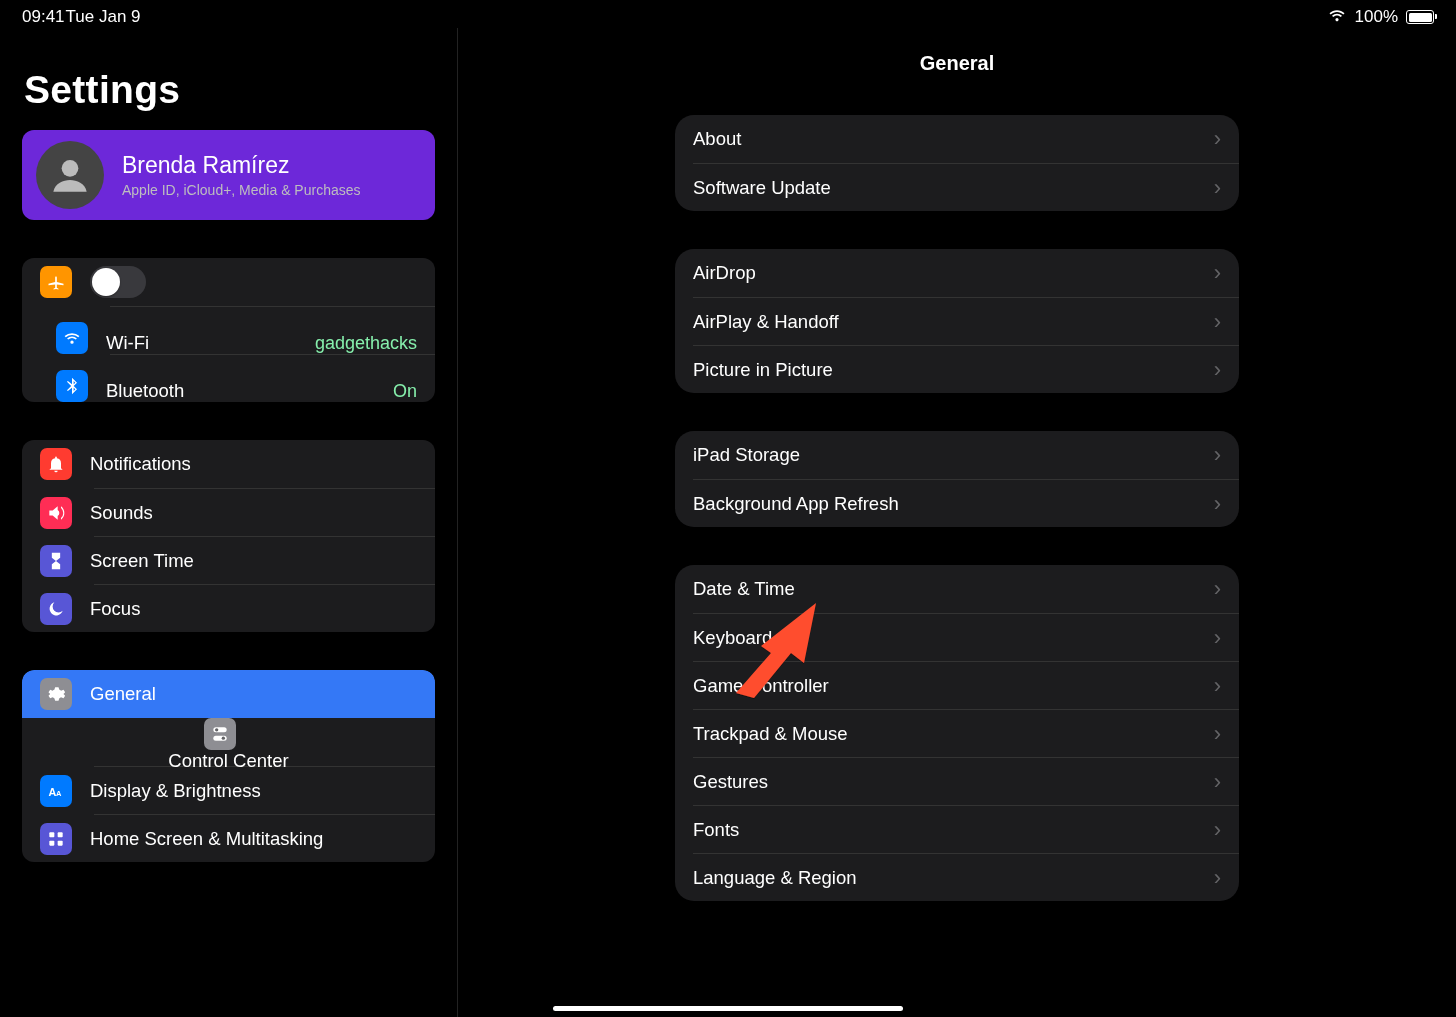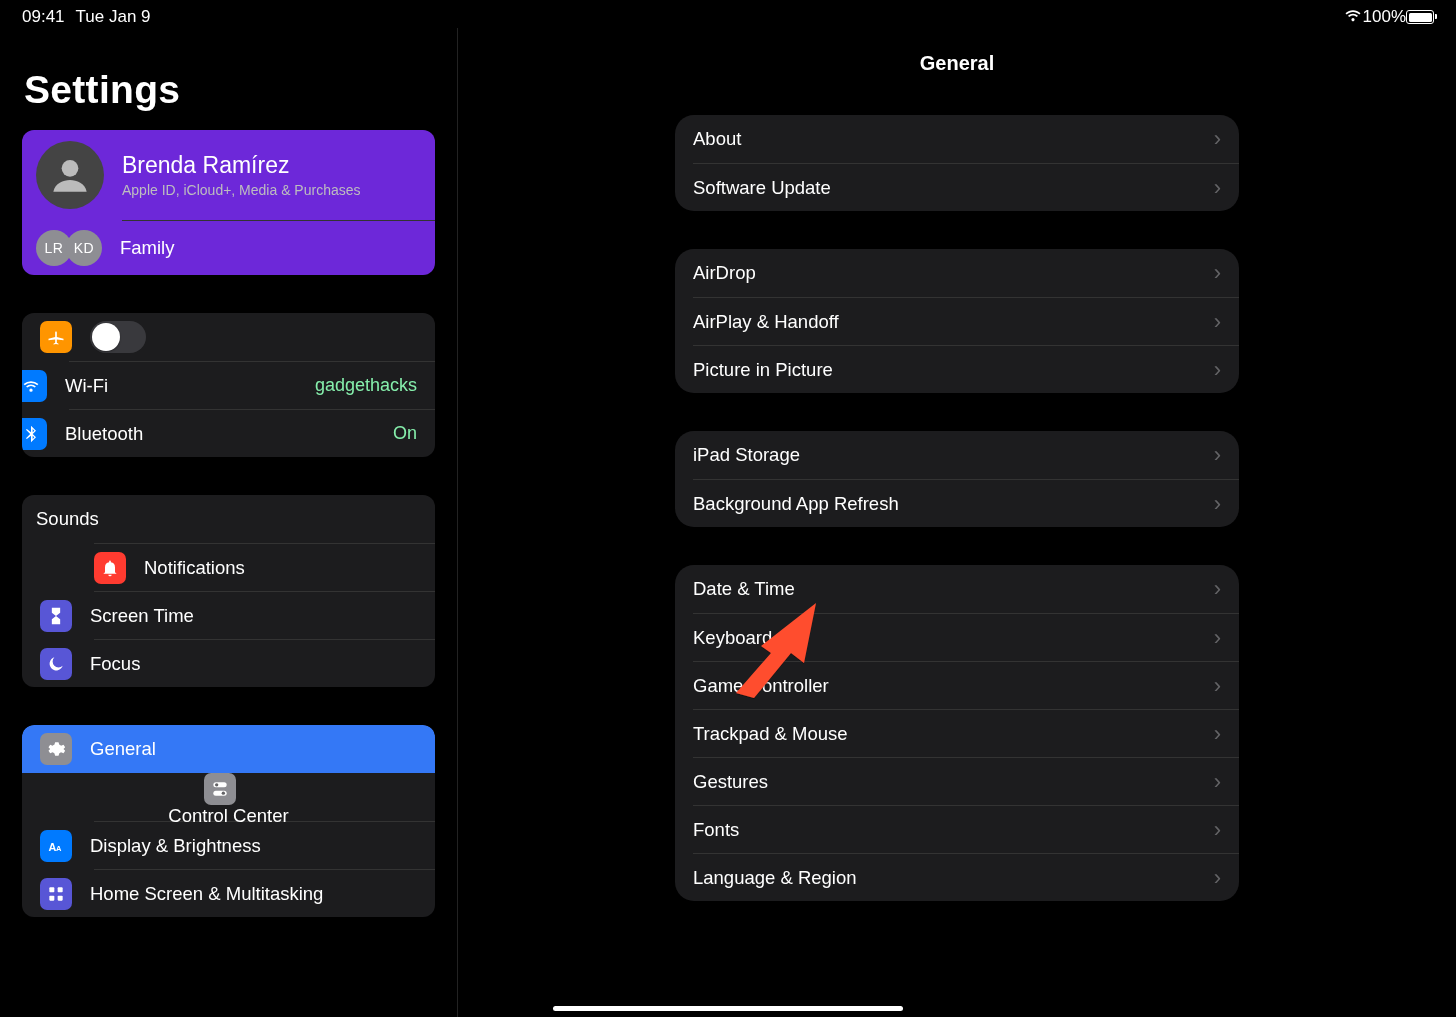--- a/index.html
+++ b/index.html
@@ -1,19 +1,19 @@
 <!DOCTYPE html>
 <html><head>
 <meta charset="utf-8">
 <style>
   * { box-sizing: border-box; margin: 0; padding: 0; font-family: -apple-system, "SF Pro Text", "Helvetica Neue", Arial, sans-serif; }
   html, body { width: 1456px; height: 1017px; overflow: hidden; background: #000; color: #fff; }
   .status-bar { display: flex; justify-content: space-between; align-items: center; padding: 6px 22px 0 22px; font-size: 17px; font-weight: 500; height: 28px; }
-  .status-left { display: flex; gap: 11px; align-items: flex-start; }
-  .status-right { display: flex; align-items: center; }
+  .status-left { display: flex; gap: 1px; align-items: flex-start; }
+  .status-right { display: flex; gap: 8px; align-items: center; }
   .battery-icon { width: 28px; height: 14px; border: 1.5px solid #fff; border-radius: 3px; position: relative; }
   .battery-icon::after { content: ""; position: absolute; right: -4px; top: 3px; width: 2px; height: 5px; background: #fff; border-radius: 0 1px 1px 0; }
   .battery-fill { position: absolute; inset: 1.5px; background: #fff; border-radius: 1.5px; }
   .wifi-icon svg { width: 20px; height: 16px; }
   .split { display: flex; height: calc(100% - 28px); }
   .sidebar { width: 458px; border-right: 1px solid #222; padding: 0 22px 0 22px; overflow-y: hidden; }
   .sidebar-title { font-size: 39px; font-weight: 700; margin: 40px 0 18px 2px; letter-spacing: .3px; }
   .card { background: #6d28d9; border-radius: 12px; overflow: hidden; }
   .account-card { padding: 0; }
   .account-row { display: flex; align-items: center; padding: 11px 14px; }
@@ -21,21 +21,21 @@
   .account-name { font-size: 23px; font-weight: 500; line-height: 1.2; }
   .account-sub { font-size: 14px; color: #bdbdbf; margin-top: 2px; }
   .family-row { display: flex; align-items: center; padding: 9px 14px; border-top: 1px solid #333; margin-left: 100px; padding-left:0; margin-right:0; }
   .family-row .stack { display:flex; margin-left:-86px; margin-right:18px; }
   .mini-avatar { width:36px; height:36px; border-radius:50%; background:#8e8e93; display:flex; align-items:center; justify-content:center; font-size:14px; letter-spacing:.5px; color:#fff; }
   .mini-avatar + .mini-avatar { margin-left:-6px; }
   .group { margin-top: 38px; background:#1c1c1e; border-radius:12px; overflow:hidden; }
   .group + .group { margin-top:38px; }
   .row { display:flex; align-items:center; height:48px; padding: 0 18px; }
   .row + .row { border-top:1px solid #333; margin-left:72px; padding-left:0; }
-  .first-group .row + .row { margin-left:47px; }
+  .first-group .row + .row { margin-left:88px;align-items:flex-end; }
   .row .icon-box { width:32px; height:32px; border-radius:7px; display:flex; align-items:center; justify-content:center; margin-right:18px; flex:0 0 32px; }
   .row .label { font-size:18.5px; flex:1; }
   .row .value { font-size:18px; color:#86efac; }
   .toggle { width:56px; height:32px; border-radius:16px; background:#39393d; position:relative; }
   .toggle .knob { position:absolute; width:28px; height:28px; background:#fff; border-radius:50%; top:2px; left:2px; box-shadow:0 1px 2px rgba(0,0,0,.3); }
   .row.selected { background:#3478f6; border-radius:0; }
   .row.selected .label { color:#fff; }
   .row.selected + .row { margin-left:0; padding-left:18px; border-top:none;flex-direction:column; }
   .group .row:first-child.selected { border-radius:12px 12px 0 0; }
 
@@ -88,27 +88,20 @@
           <svg viewBox="0 0 24 24" width="40" height="40" fill="#bbb">
               <circle cx="12" cy="8" r="5"></circle>
               <path d="M2 22c1-5 6-7 10-7s9 2 10 7z"></path>
             </svg>
         </div>
         <div>
           <div class="account-name">Brenda Ramírez</div>
           <div class="account-sub">Apple ID, iCloud+, Media &amp; Purchases</div>
         </div>
       </div>
-      <div class="family-row">
-        <div class="stack">
-          <div class="mini-avatar">LR</div>
-          <div class="mini-avatar">KD</div>
-        </div>
-        <span style="font-size:18.5px">Family</span>
-      </div>
     </div>
 
     <div class="group first-group">
       <div class="row">
         <span class="icon-box ic-orange">
             <svg viewBox="0 0 24 24">
               <path d="M21 14l-8-2V7c0-1-.5-2-1-2s-1 1-1 2v5l-8 2v2l8-1v4l-2 1v1l3-.5 3 .5v-1l-2-1v-4l8 1z"></path>
             </svg>
           </span>
         <div class="toggle">
@@ -130,34 +123,34 @@
               <path d="M12 2v8L7 6l-1 1 5 5-5 5 1 1 5-4v8l6-6-4-4 4-4-6-6zm2 4l2 2-2 2V6zm0 8l2 2-2 2v-4z"></path>
             </svg>
           </span>
         <span class="label">Bluetooth</span>
         <span class="value">On</span>
       </div>
     </div>
 
     <div class="group">
       <div class="row">
+        <span class="icon-box ic-red">
+            <svg viewBox="0 0 24 24">
+              <path d="M12 22a2 2 0 002-2h-4a2 2 0 002 2zm6-5V11a6 6 0 00-5-5.9V4a1 1 0 10-2 0v1.1A6 6 0 006 11v6l-2 2h16z"></path>
+            </svg>
+          </span>
+        <span class="label">Notifications</span>
+      </div>
+      <div class="row">
         <span class="icon-box ic-pink" style="margin-left:-54px">
             <svg viewBox="0 0 24 24">
               <path d="M4 9v6h4l6 5V4L8 9H4zm12 3a4 4 0 00-2-3.5v7A4 4 0 0016 12zm2-8v2a8 8 0 010 12v2a10 10 0 000-16z"></path>
             </svg>
           </span>
         <span class="label">Sounds</span>
-      </div>
-      <div class="row">
-        <span class="icon-box ic-red">
-            <svg viewBox="0 0 24 24">
-              <path d="M12 22a2 2 0 002-2h-4a2 2 0 002 2zm6-5V11a6 6 0 00-5-5.9V4a1 1 0 10-2 0v1.1A6 6 0 006 11v6l-2 2h16z"></path>
-            </svg>
-          </span>
-        <span class="label">Notifications</span>
       </div>
       <div class="row">
         <span class="icon-box ic-indigo" style="margin-left:-54px">
             <svg viewBox="0 0 24 24">
               <path d="M7 2v6l5 4-5 4v6h10v-6l-5-4 5-4V2H7z"></path>
             </svg>
           </span>
         <span class="label">Screen Time</span>
       </div>
       <div class="row">

